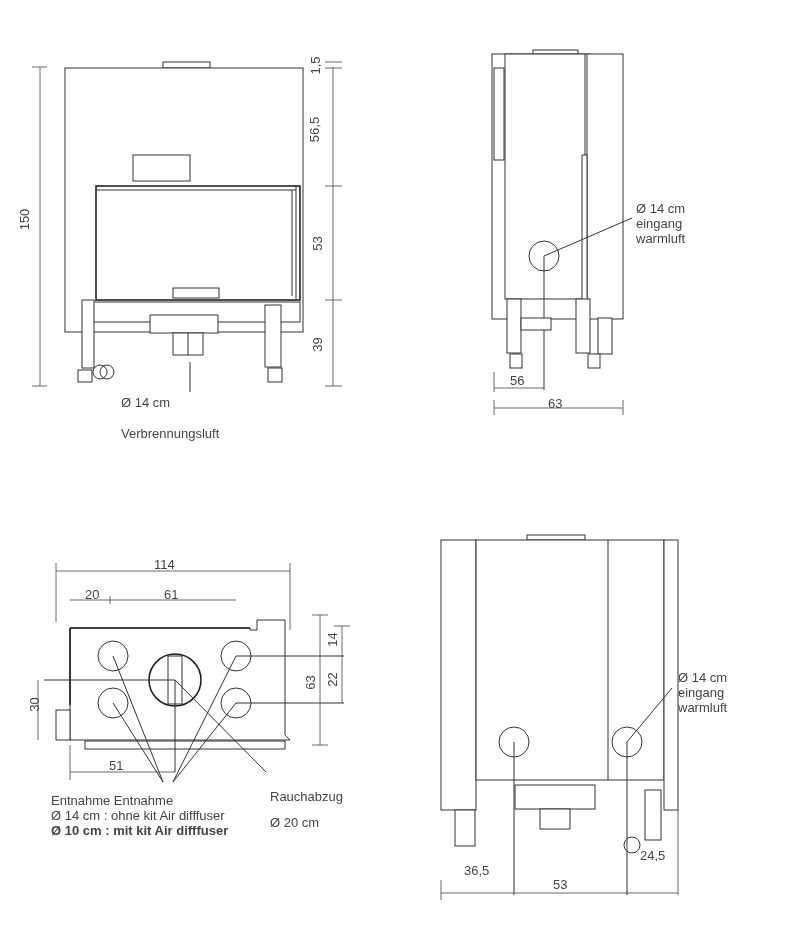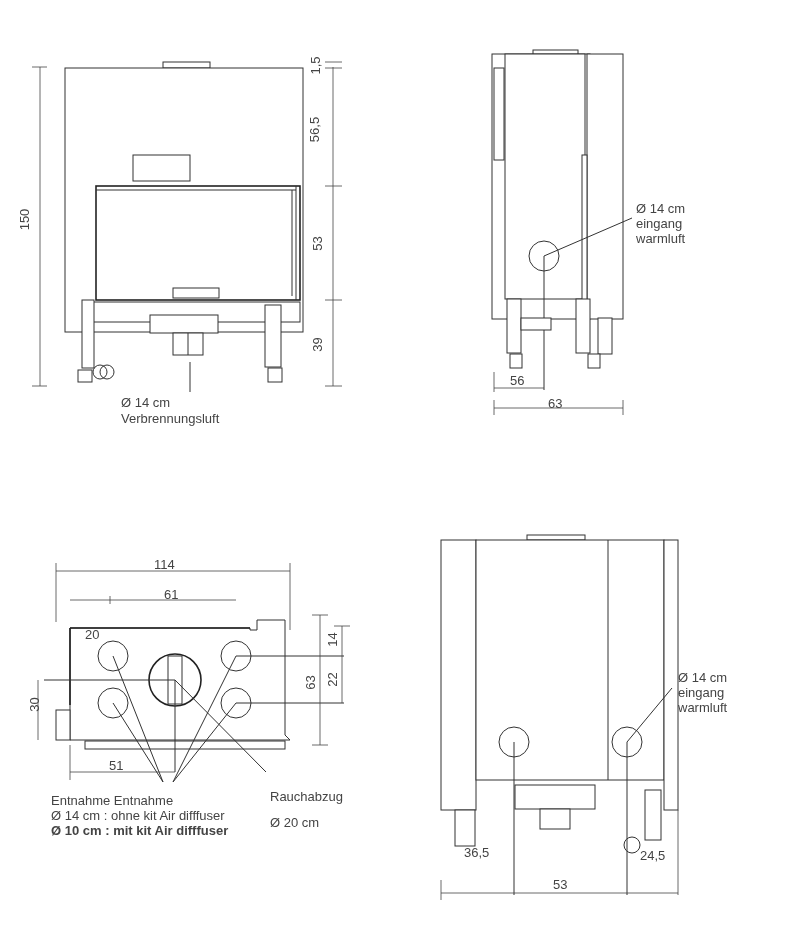--- a/index.html
+++ b/index.html
@@ -131,40 +131,40 @@
     <line x1="441" y1="893" x2="678" y2="893" class="dim"></line>
   </g>
 </svg>
 
 <span class="lbl vert" style="left:14px;top:212px;">150</span>
 <span class="lbl vert" style="left:306px;top:58px;">1,5</span>
 <span class="lbl vert" style="left:302px;top:122px;">56,5</span>
 <span class="lbl vert" style="left:310px;top:236px;">53</span>
 <span class="lbl vert" style="left:310px;top:337px;">39</span>
 <span class="lbl" style="left:121px;top:395px;">Ø 14 cm</span>
-<span class="lbl" style="left:121px;top:411px;text-align:center;">Verbrennungsluft</span>
+<span class="lbl" style="left:121px;top:426px;text-align:center;">Verbrennungsluft</span>
 
 <span class="lbl" style="left:510px;top:373px;">56</span>
 <span class="lbl" style="left:548px;top:396px;">63</span>
 <span class="lbl" style="left:636px;top:201px;">Ø 14 cm</span>
 <span class="lbl" style="left:636px;top:216px;">eingang</span>
 <span class="lbl" style="left:636px;top:231px;">warmluft</span>
 
 <span class="lbl" style="left:154px;top:557px;">114</span>
-<span class="lbl" style="left:85px;top:587px;margin-top:40px;">20</span>
+<span class="lbl" style="left:85px;top:587px;">20</span>
 <span class="lbl" style="left:164px;top:587px;">61</span>
 <span class="lbl vert" style="left:303px;top:675px;">63</span>
 <span class="lbl vert" style="left:325px;top:632px;">14</span>
 <span class="lbl vert" style="left:325px;top:672px;">22</span>
 <span class="lbl vert" style="left:27px;top:697px;">30</span>
 <span class="lbl" style="left:109px;top:758px;">51</span>
 <span class="lbl" style="left:51px;top:793px;">Entnahme Entnahme</span>
 <span class="lbl" style="left:51px;top:808px;">Ø 14 cm : ohne kit Air difffuser</span>
 <span class="lbl" style="left:51px;top:823px;font-weight:bold;">Ø 10 cm : mit kit Air difffuser</span>
 <span class="lbl" style="left:270px;top:769px;margin-top:46px;">Ø 20 cm</span>
 <span class="lbl" style="left:270px;top:789px;">Rauchabzug</span>
 
-<span class="lbl" style="left:464px;top:845px;">36,5</span>
+<span class="lbl" style="left:464px;top:863px;">36,5</span>
 <span class="lbl" style="left:553px;top:877px;">53</span>
 <span class="lbl" style="left:640px;top:848px;">24,5</span>
 <span class="lbl" style="left:678px;top:670px;">Ø 14 cm</span>
 <span class="lbl" style="left:678px;top:685px;">eingang</span>
 <span class="lbl" style="left:678px;top:700px;">warmluft</span>
 
 </body></html>

